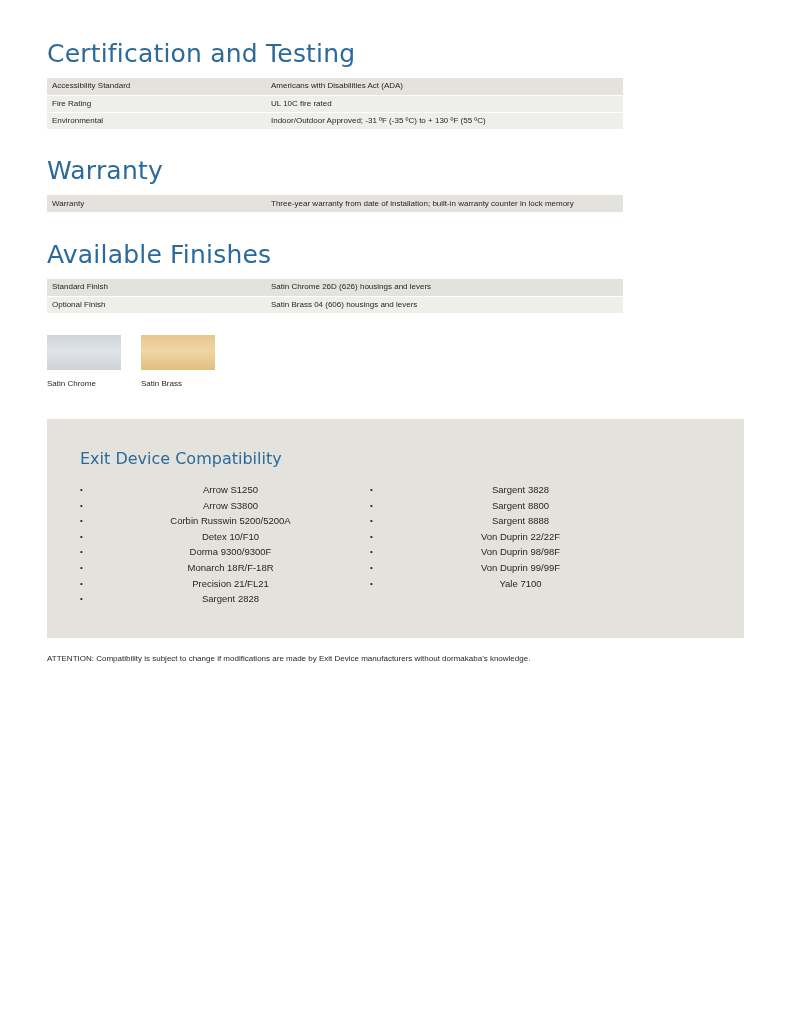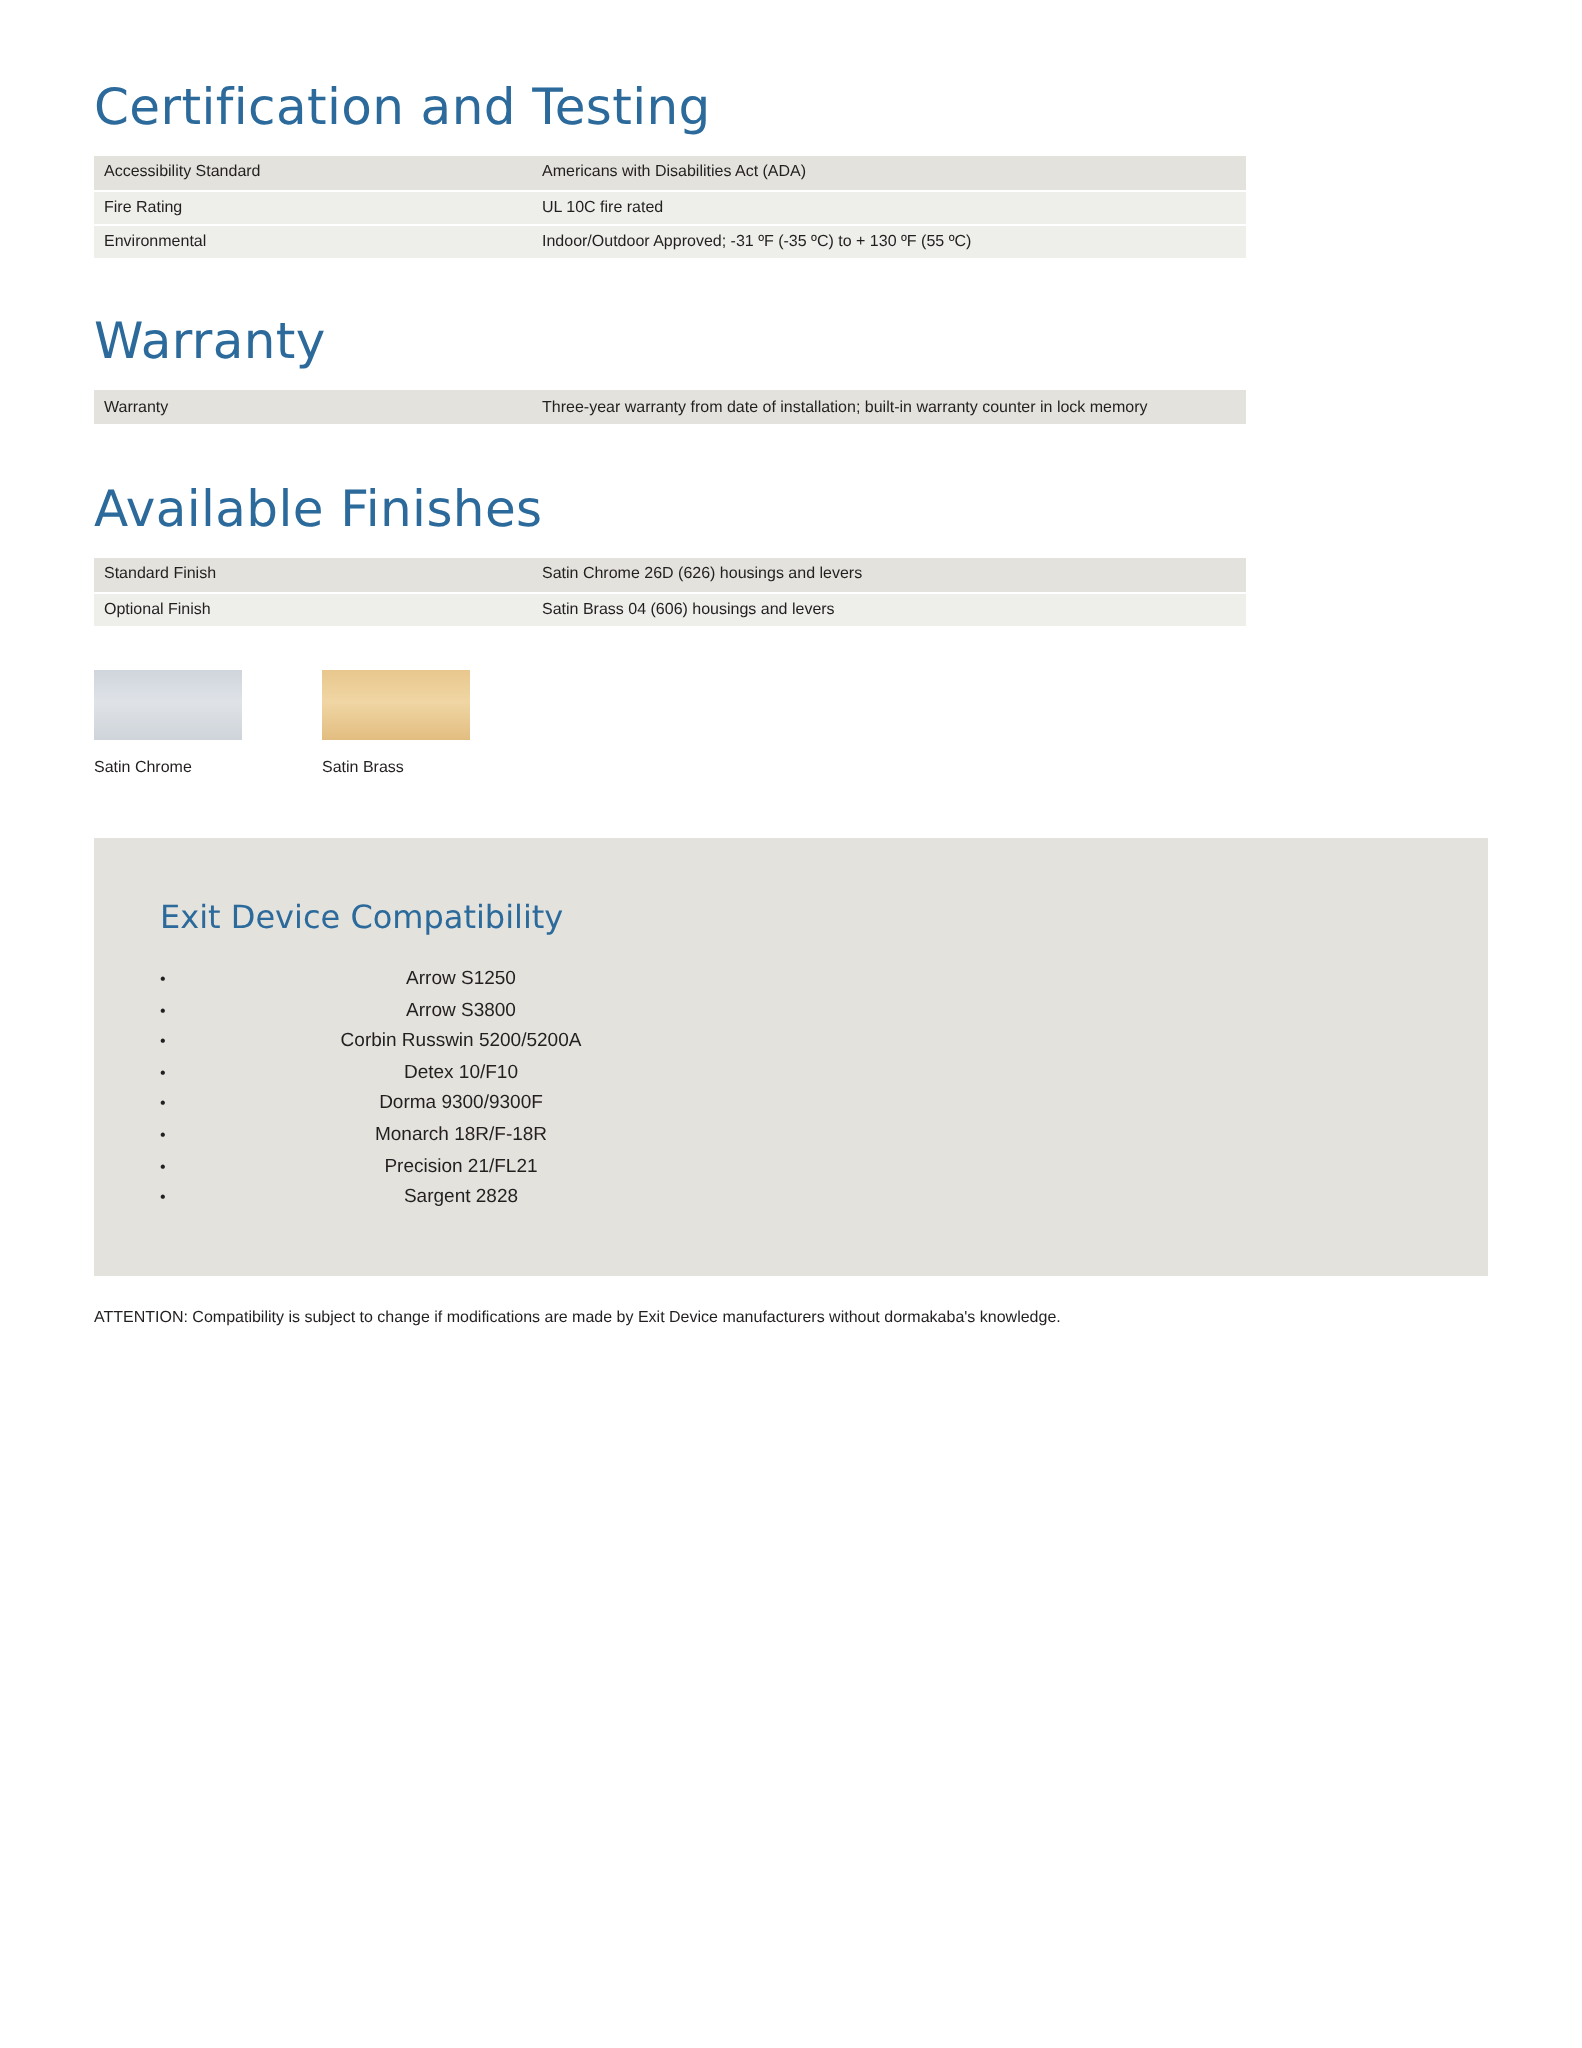--- a/index.html
+++ b/index.html
@@ -69,21 +69,21 @@
   }
   table.spec tr.alt td {
     background: #eeeeea;
   }
   table.spec tr:last-child td {
     border-bottom: none;
   }
   .swatch-row {
     margin-top: 22px;
     display: flex;
-    gap: 40px;
+    gap: 20px;
   }
   .swatch-block {
     width: 74px;
   }
   .swatch {
     width: 74px;
     height: 35px;
     display: block;
   }
   .swatch.chrome {
@@ -229,19 +229,30 @@
             <li>Arrow S1250</li>
             <li>Arrow S3800</li>
             <li>Corbin Russwin 5200/5200A</li>
             <li>Detex 10/F10</li>
             <li>Dorma 9300/9300F</li>
             <li>Monarch 18R/F-18R</li>
             <li>Precision 21/FL21</li>
             <li>Sargent 2828</li>
           </ul>
         </div>
+        <div class="compat-col right">
+          <ul class="compat-list">
+            <li>Sargent 3828</li>
+            <li>Sargent 8800</li>
+            <li>Sargent 8888</li>
+            <li>Von Duprin 22/22F</li>
+            <li>Von Duprin 98/98F</li>
+            <li>Von Duprin 99/99F</li>
+            <li>Yale 7100</li>
+          </ul>
+        </div>
       </div>
     </div>
 
     <div class="attention">ATTENTION: Compatibility is subject to change if modifications are made by Exit Device manufacturers without dormakaba's knowledge.</div>
 
   </div>
 </div>
 
 </body></html>

